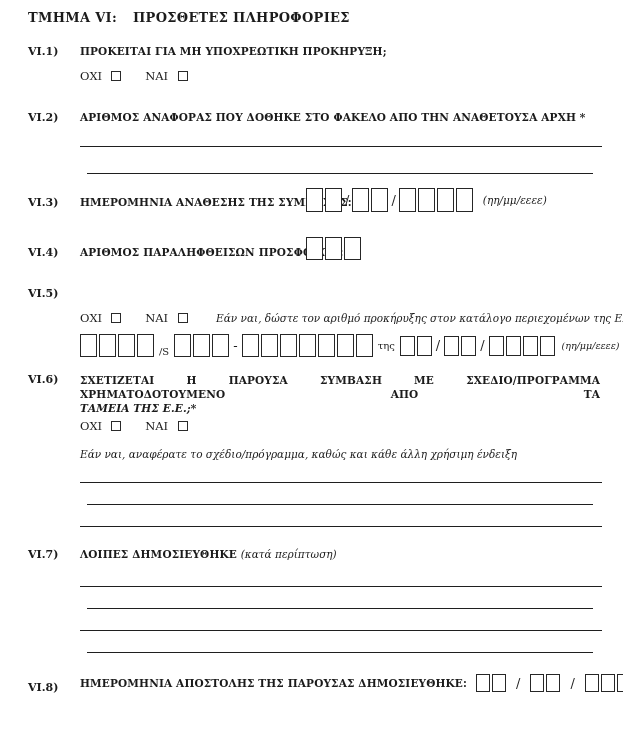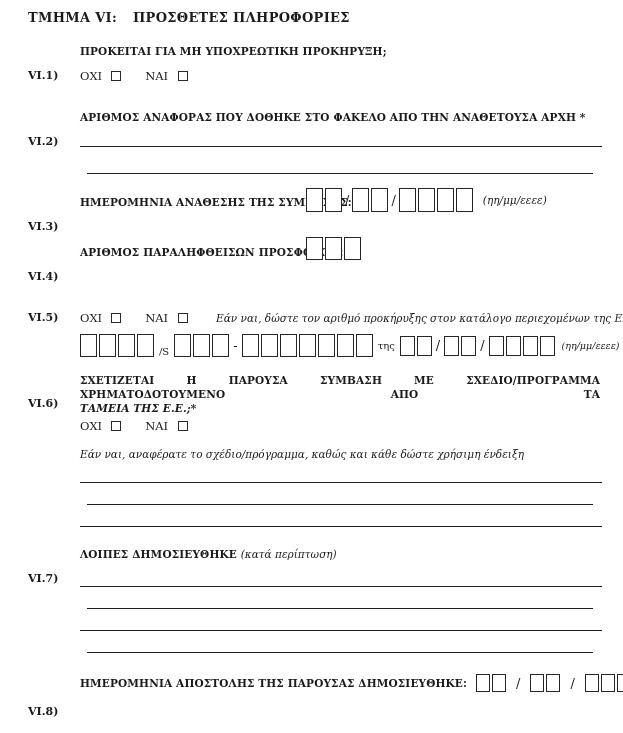--- a/index.html
+++ b/index.html
@@ -6,21 +6,21 @@
   html,body { background:#ffffff; }
   .page {
     position:relative; width:623px; height:733px; background:#ffffff;
     font-family:"DejaVu Serif", serif; color:#1b1b1b; overflow:hidden;
   }
   .abs { position:absolute; }
   
   .hdr { font-weight:bold; font-size:13px; letter-spacing:.3px; white-space:nowrap; }
   .hdr .hdr-no { display:inline-block; width:105px; }
   
-  .num { font-weight:bold; font-size:11px; white-space:nowrap;margin-top:24px; }
+  .num { font-weight:bold; font-size:11px; white-space:nowrap; }
   .lbl { font-weight:bold; font-size:10.5px; letter-spacing:.15px; white-space:nowrap; }
   .lbl-block { font-weight:bold; font-size:10.5px; letter-spacing:.15px; width:520px; }
   .lbl-just { text-align:justify; text-align-last:justify; line-height:14px; }
   .lbl-l2 { line-height:15px;font-style:italic; }
   .note { font-weight:normal; font-style:italic; font-size:10.5px; letter-spacing:0; }
   .hint { font-style:italic; font-size:10.5px; white-space:nowrap; }
   .hint-sm { font-style:italic; font-size:9.5px; white-space:nowrap; }
   
   .choice { display:flex; align-items:center; font-size:11.5px; white-space:nowrap; }
   .cb { width:10px; height:10px; border:1.3px solid #2a2a2a; display:inline-block; background:#fff; }
@@ -158,21 +158,21 @@
   <div class="abs lbl-block" style="top:373px; left:80px;">
     <div class="lbl-just">ΣΧΕΤΙΖΕΤΑΙ Η ΠΑΡΟΥΣΑ ΣΥΜΒΑΣΗ ΜΕ ΣΧΕΔΙΟ/ΠΡΟΓΡΑΜΜΑ ΧΡΗΜΑΤΟΔΟΤΟΥΜΕΝΟ ΑΠΟ ΤΑ</div>
     <div class="lbl-l2">ΤΑΜΕΙΑ ΤΗΣ Ε.Ε.;*</div>
   </div>
   <div class="abs choice" style="top:419px; left:80px;">
     <span>ΟΧΙ</span>
     <span class="cb cb-no"></span>
     <span class="optyes">ΝΑΙ</span>
     <span class="cb cb-yes"></span>
   </div>
-  <div class="abs hint" style="top:448px; left:80px;">Εάν ναι, αναφέρατε το σχέδιο/πρόγραμμα, καθώς και κάθε δώστε χρήσιμη ένδειξη</div>
+  <div class="abs hint" style="top:448px; left:80px;">Εάν ναι, αναφέρατε το σχέδιο/πρόγραμμα, καθώς και κάθε άλλη χρήσιμη ένδειξη</div>
   <div class="lines" style="top:461px;">
       <div class="wline"></div>
       <div class="wline"></div>
       <div class="wline"></div>
     </div>
 
   <div class="abs num" style="top:548px; left:28px;">VI.7)</div>
   <div class="abs lbl" style="top:548px; left:80px;">
     <span>ΛΟΙΠΕΣ ΔΗΜΟΣΙΕΥΘΗΚΕ</span>
     <span class="note">(κατά περίπτωση)</span>

